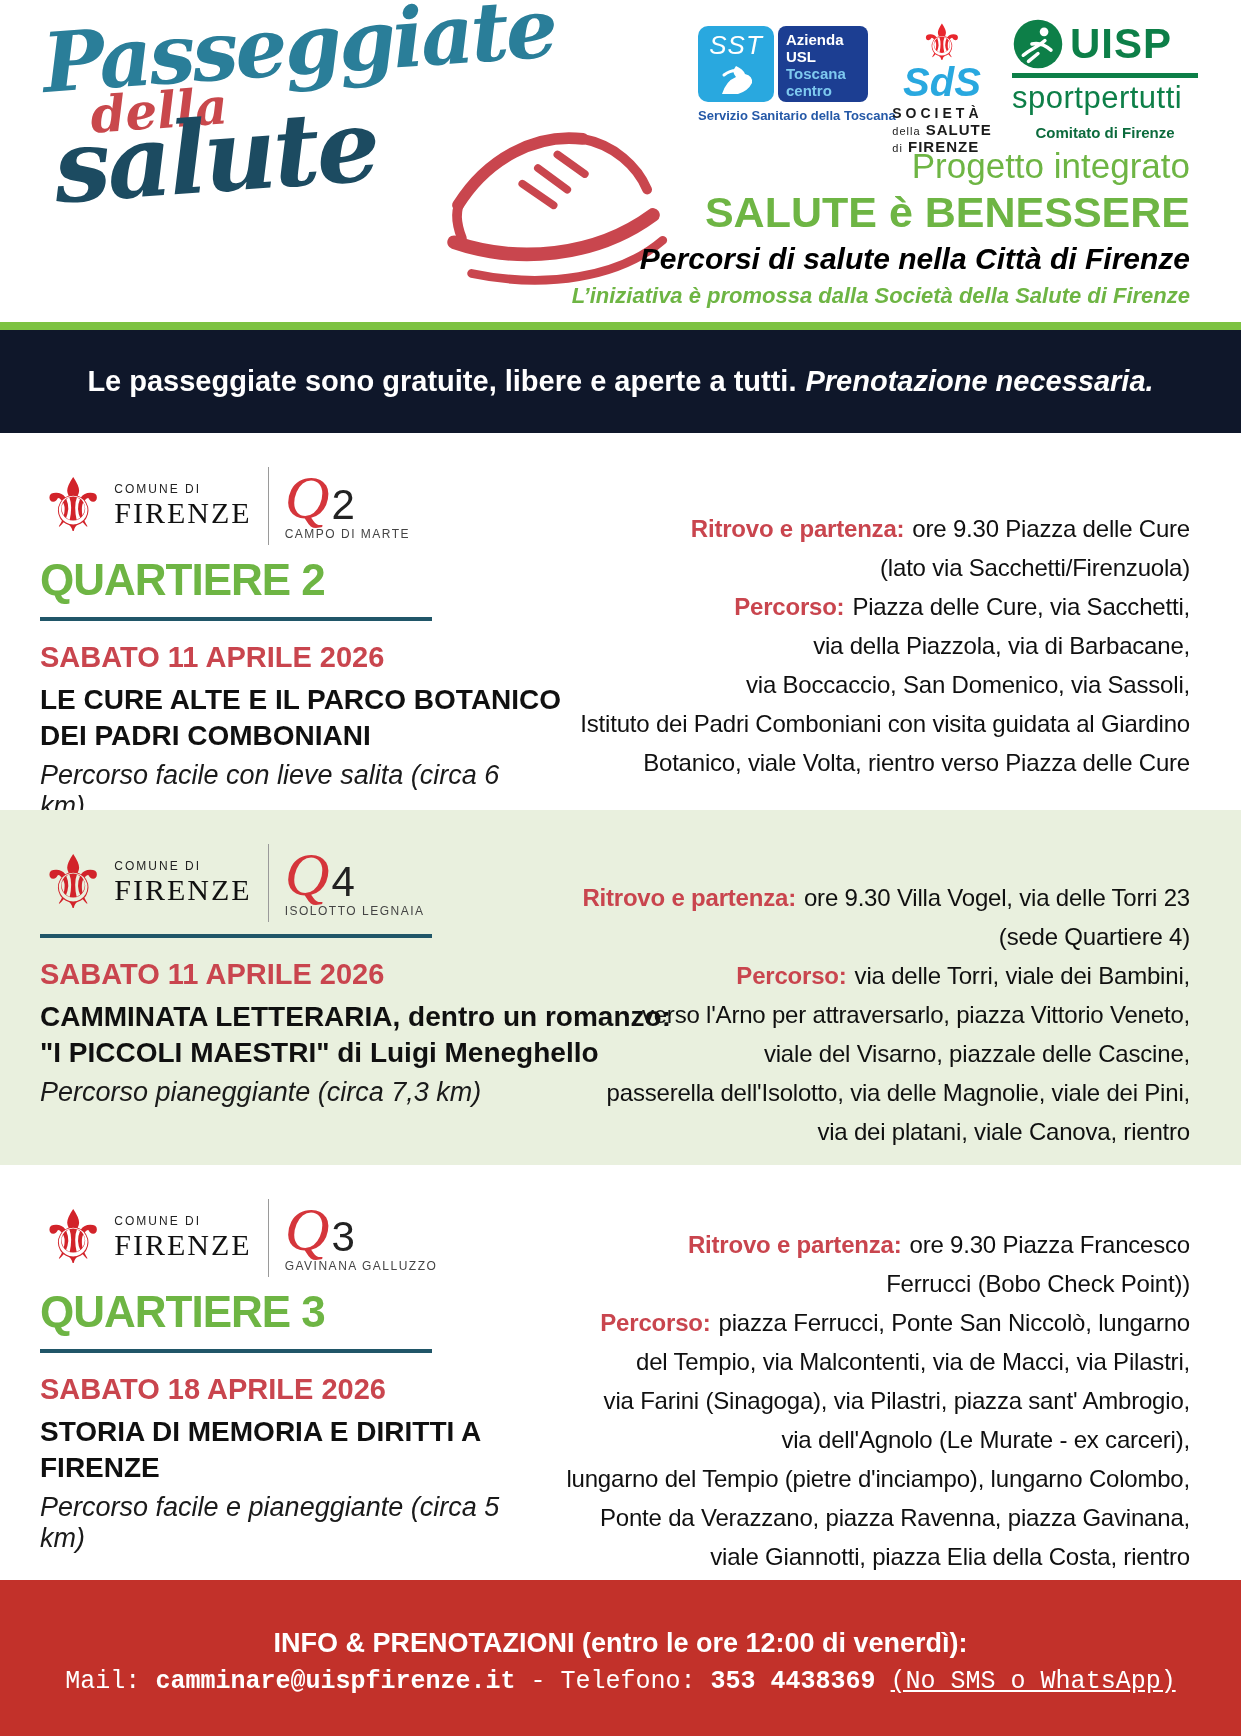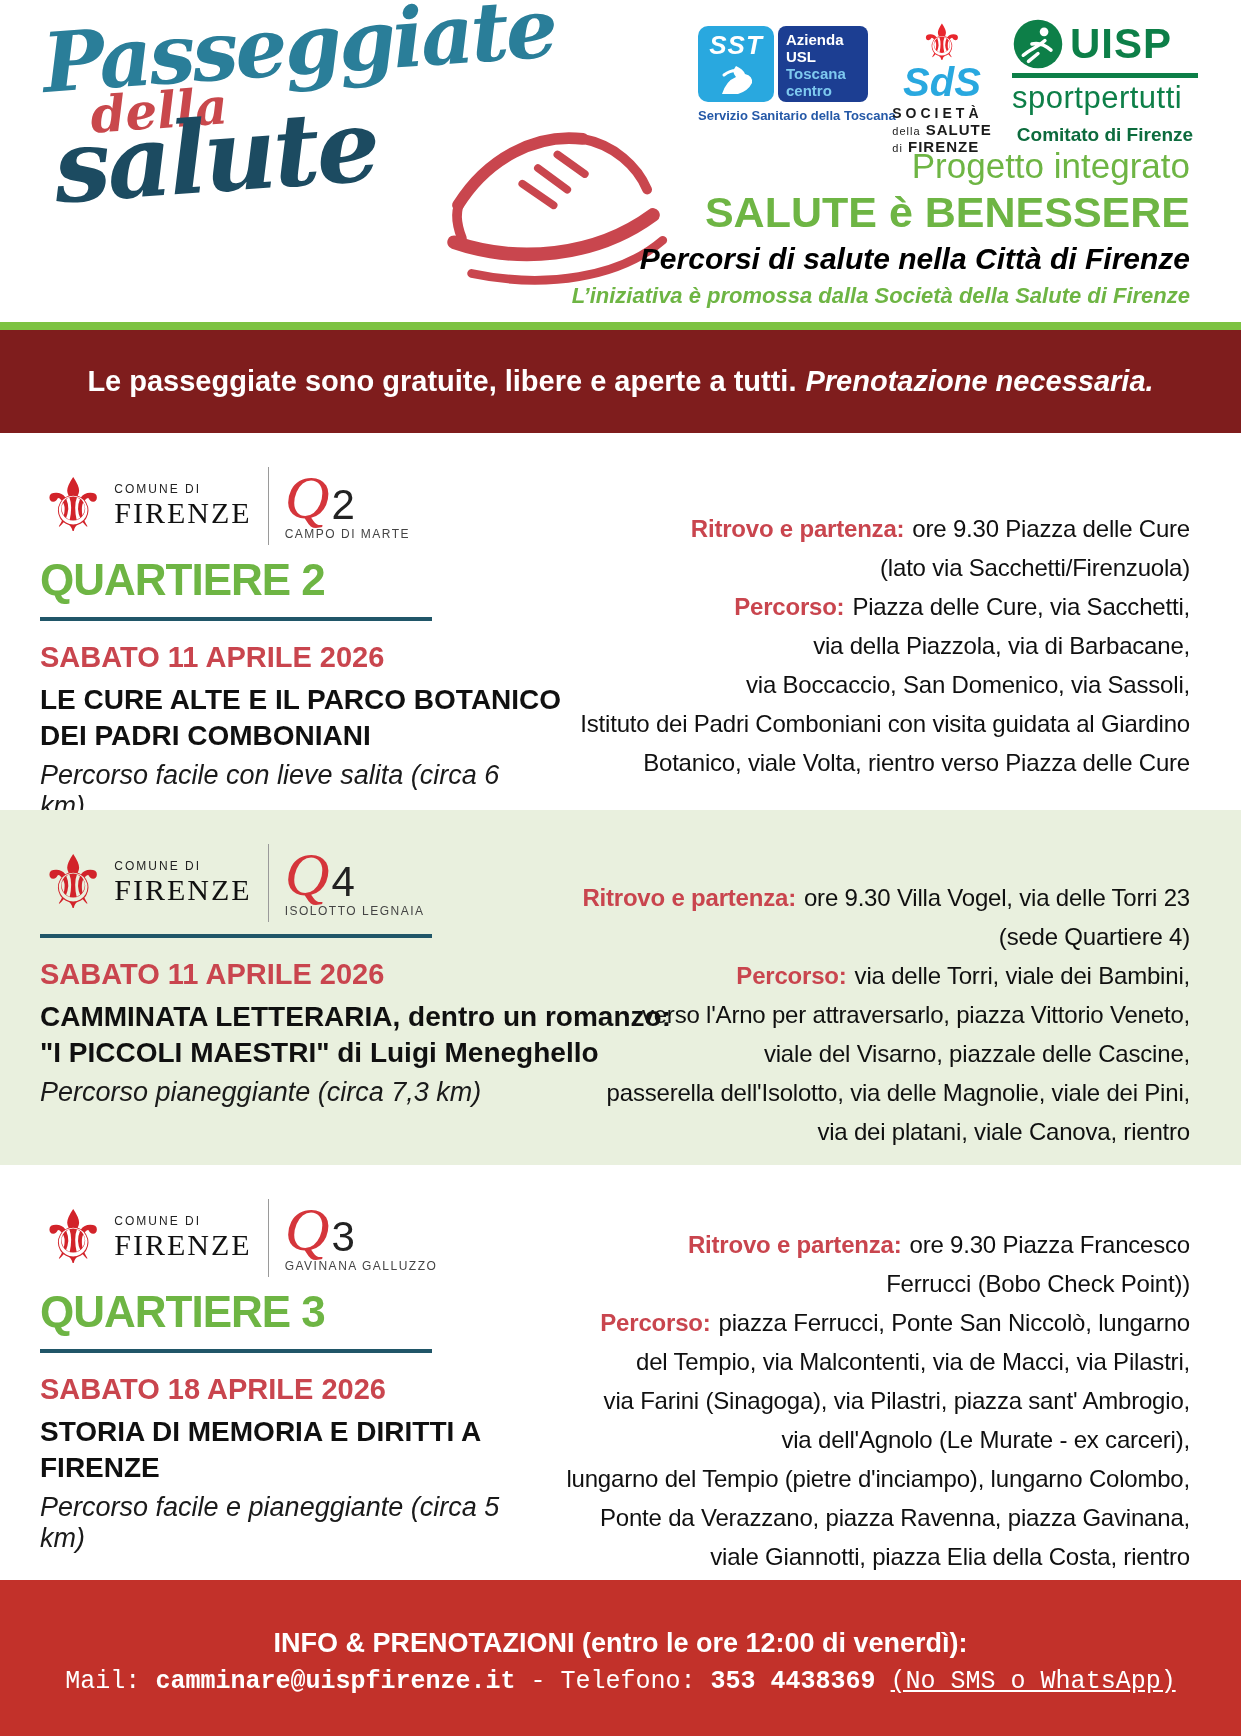--- a/index.html
+++ b/index.html
@@ -12,52 +12,52 @@
          font-family:"DejaVu Serif",serif;font-style:italic;font-weight:bold;line-height:1;}
   .t1{font-size:82px;color:#2a7e99;letter-spacing:-3px;}
   .t2{font-size:50px;color:#c9484c;margin:-10px 0 0 44px;}
   .t3{font-size:100px;color:#1c4b61;margin:-26px 0 0 4px;letter-spacing:-3px;}
   .shoe{position:absolute;left:428px;top:96px;width:255px;height:195px;}
 
   .sst{position:absolute;left:698px;top:26px;width:200px;}
   .sst-row{display:flex;}
   .sst-badge{width:76px;height:76px;background:#29a8df;border-radius:10px;color:#fff;
              text-align:center;box-sizing:border-box;padding-top:4px;}
-  .sst-abbr{font-weight:bold;font-size:26px;font-style:italic;letter-spacing:1px;}
+  .sst-abbr{font-weight:normal;font-size:26px;font-style:italic;letter-spacing:1px;}
   .sst-box{width:90px;height:76px;background:#1c3e92;border-radius:8px;margin-left:4px;
            color:#fff;font-weight:bold;font-size:15px;line-height:17px;
            box-sizing:border-box;padding:5px 0 0 8px;}
   .sst-box .lt{color:#7ec9ef;}
   .sst-caption{color:#2458a7;font-weight:bold;font-size:13px;margin-top:6px;white-space:nowrap;}
 
   .sds{position:absolute;left:886px;top:18px;width:112px;text-align:center;line-height:1;}
   .sds-fleur{font-size:50px;color:#e8262d;}
   .sds-mark{color:#29a8df;font-style:italic;font-weight:bold;font-size:40px;margin-top:-6px;}
   .sds-org{margin-top:4px;text-align:left;display:inline-block;color:#1a1a1a;}
   .sds-l1{font-size:14px;font-weight:bold;letter-spacing:4px;}
   .sds-l2,.sds-l3{font-size:15px;font-weight:bold;margin-top:2px;letter-spacing:1px;}
   .sds-org .sm{font-size:11px;font-weight:normal;}
 
   .uisp{position:absolute;left:1012px;top:18px;width:186px;}
   .uisp-top{display:flex;align-items:center;}
   .uisp-circle{width:52px;height:52px;}
   .uisp-name{color:#0d7f48;font-weight:bold;font-size:42px;letter-spacing:1px;margin-left:6px;}
   .uisp-rule{height:5px;background:#0d7f48;margin-top:3px;}
   .uisp-tag{color:#0d7f48;font-size:31px;margin-top:2px;letter-spacing:0.5px;}
-  .uisp-caption{color:#0c6b3d;font-weight:bold;font-size:19px;text-align:center;margin-top:8px;}
+  .uisp-caption{color:#0c6b3d;font-weight:bold;font-size:15px;text-align:center;margin-top:8px;}
 
   .project{position:absolute;right:51px;top:146px;text-align:right;line-height:1.15;}
   .p1{color:#6eb544;font-size:35px;}
   .p2{color:#6eb544;font-size:43px;font-weight:bold;margin-top:2px;}
   .p3{color:#000;font-size:30px;font-weight:bold;font-style:italic;margin-top:4px;}
   .p4{color:#6eb544;font-size:22px;font-weight:bold;font-style:italic;margin-top:7px;}
 
   
   .green-bar{height:8px;background:#7dc242;}
-  .banner{height:103px;background:#7f1d1d;color:#fff;display:flex;align-items:center;
+  .banner{height:103px;background:#0f172a;color:#fff;display:flex;align-items:center;
           justify-content:center;font-size:29px;font-weight:bold;}
   .banner .it{font-style:italic;margin-left:9px;}
 
   
   .walk{position:relative;display:flex;box-sizing:border-box;padding:0 51px 0 40px;}
   .walk.s1{height:377px;}
   .walk.s2{height:355px;}
   .walk.s3{height:415px;}
   .walk.highlight{background:#e9f0de;}
   .left{width:470px;flex:none;}

